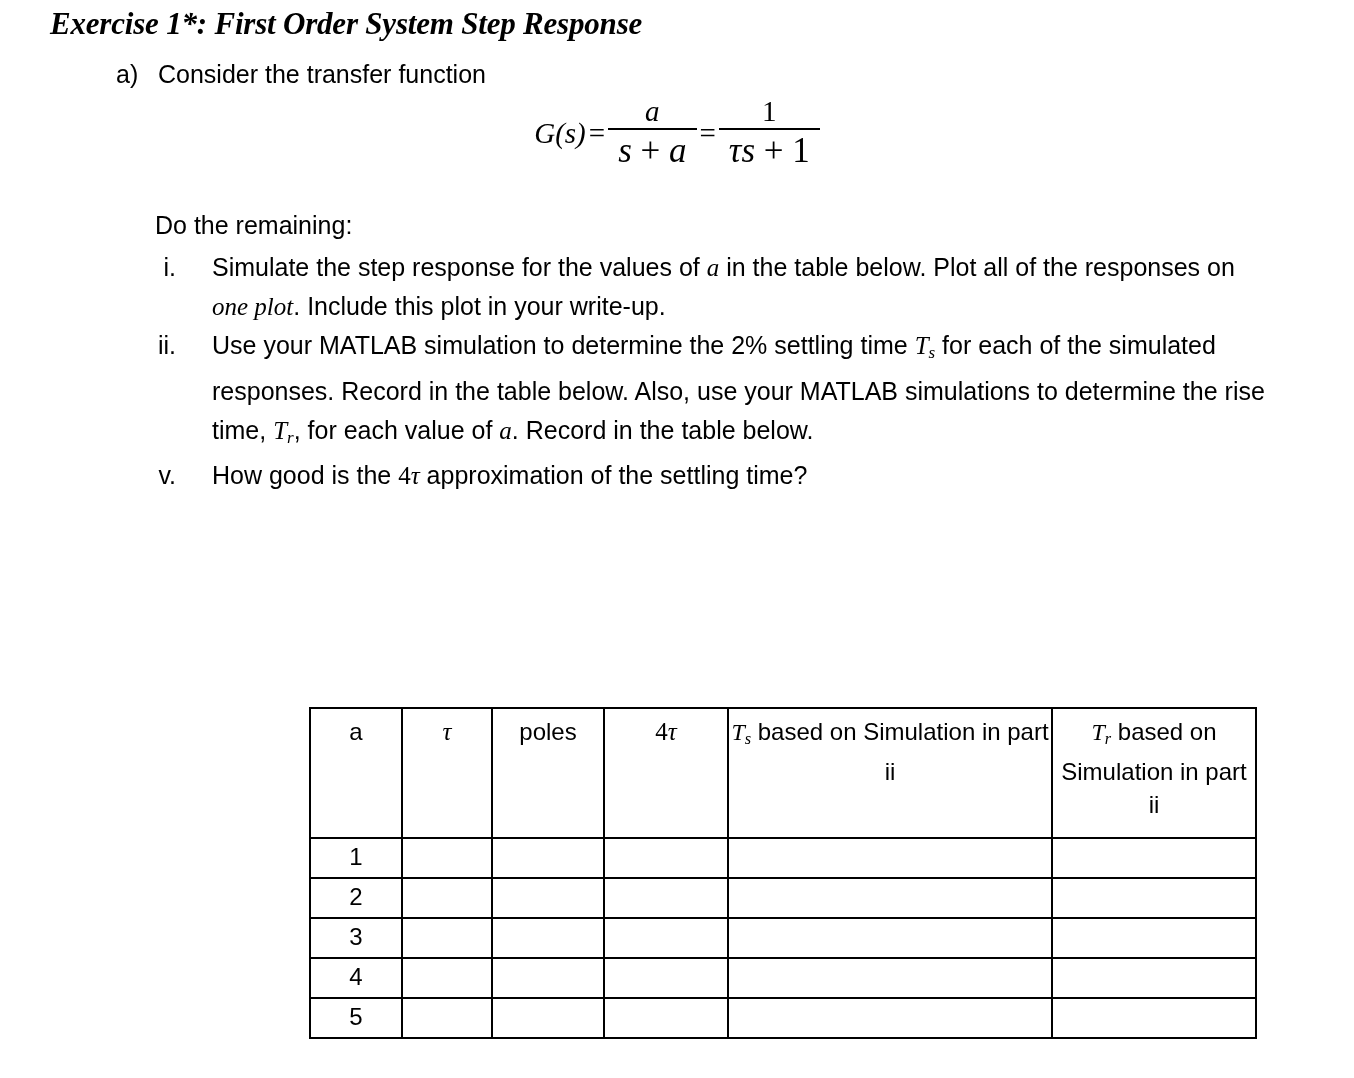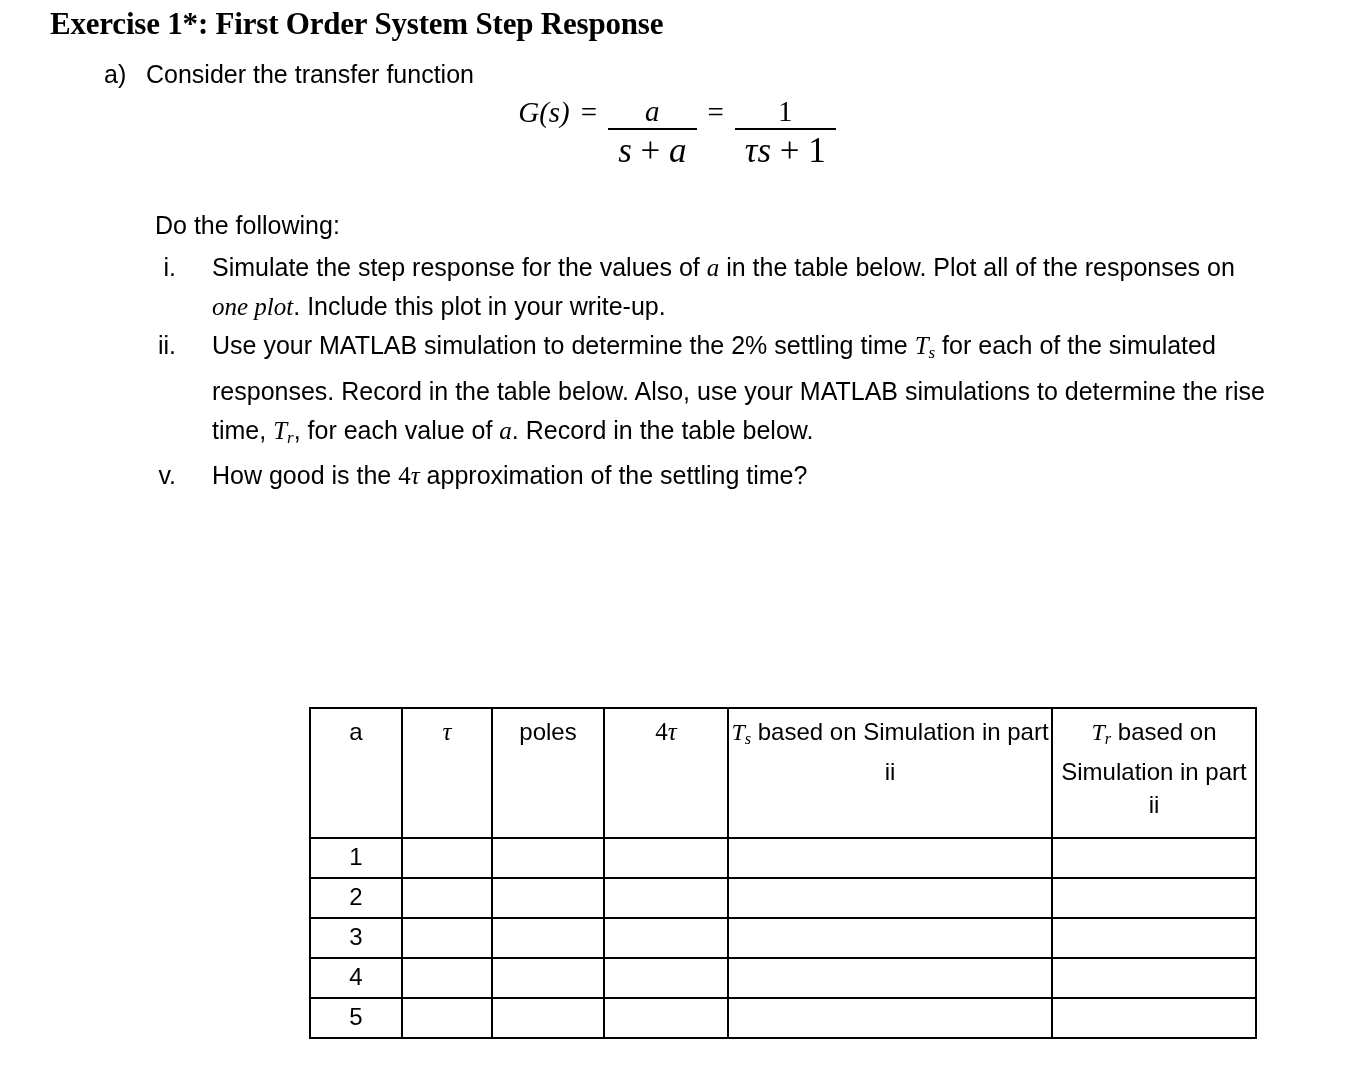--- a/index.html
+++ b/index.html
@@ -23,29 +23,30 @@
     background: #fff;
   }
 
   
   .doc-title {
     position: absolute;
     left: 50px;
     top: 6px;
     font-family: "Liberation Serif", serif;
     font-weight: bold;
+    font-style: italic;
     font-size: 31px;
     letter-spacing: -0.2px;
     white-space: nowrap;
   }
 
   
   .part-a {
     position: absolute;
-    left: 104px;
+    left: 116px;
     top: 60px;
     font-size: 25px;
     white-space: nowrap;
   }
   .part-a .marker {
     display: inline-block;
     width: 42px;
   }
 
   
@@ -53,23 +54,23 @@
     position: absolute;
     left: 0;
     top: 96px;
     width: 1354px;
     text-align: center;
     font-family: "Liberation Serif", serif;
     font-size: 29px;
   }
   .eq-row {
     display: inline-flex;
-    align-items: flex-start;
+    align-items: center;
     justify-content: center;
-    gap: 11px;
+    gap: 3px;
   }
   .ital { font-style: italic; }
   .upr  { font-style: normal; }
   .frac {
     display: inline-flex;
     flex-direction: column;
     align-items: center;
     vertical-align: middle;
     line-height: 1.08;
   }
@@ -222,21 +223,21 @@
       </span>
       <span>=</span>
       <span class="frac">
         <span class="num upr">1</span>
         <span class="bar"></span>
         <span class="den"><span class="ital">τ</span><span class="ital">s</span><span class="upr">&nbsp;+&nbsp;</span><span class="upr">1</span></span>
       </span>
     </span>
   </div>
 
-  <div class="do-following">Do the following:</div>
+  <div class="do-following">Do the remaining:</div>
 
   <div class="roman-list">
 
     <div class="roman-item">
       <span class="rnum">i.</span>
       <span class="rtext"><span>Simulate the step response for the values of </span><span class="mathvar">a</span><span> in the table below. Plot all of the responses on </span><em class="it">one plot</em><span>. Include this plot in your write-up.</span></span>
     </div>
 
     <div class="roman-item">
       <span class="rnum">ii.</span>

